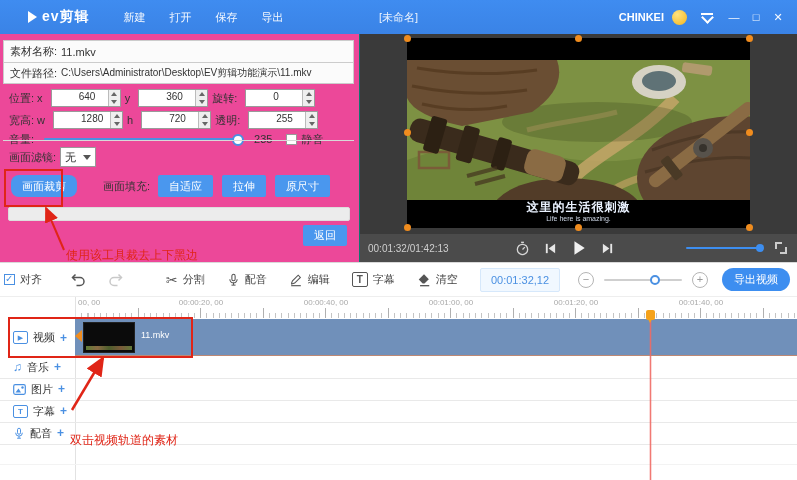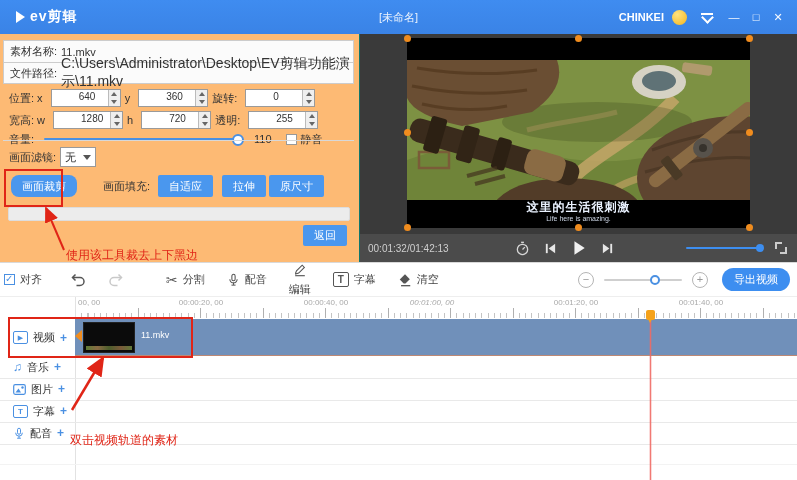--- a/index.html
+++ b/index.html
@@ -2,35 +2,35 @@
 <html><head>
 <meta charset="utf-8">
 <style>
   html,body{margin:0;padding:0;}
   body{width:797px;height:480px;overflow:hidden;position:relative;background:#f2f2f2;
        font-family:"Liberation Sans","DejaVu Sans",sans-serif;-webkit-font-smoothing:antialiased;}
   .abs{position:absolute;}
   
   #titlebar{left:0;top:0;width:797px;height:34px;background:linear-gradient(#3f8cf0,#3a83e6);
             display:flex;align-items:center;color:#fff;z-index:5;}
-  .logo{display:flex;align-items:center;margin-left:16px;}
+  .logo{display:flex;align-items:center;margin-left:28px;}
   .logo-tri{width:0;height:0;border-left:9px solid #fff;border-top:6px solid transparent;border-bottom:6px solid transparent;margin-right:5px;}
   .logo-text{font-size:14px;font-weight:bold;letter-spacing:1px;}
   .menu{display:flex;margin-left:22px;}
   .menu span{font-size:11px;margin:0 12px;opacity:.95;cursor:default;}
   .doc-title{position:absolute;left:0;right:0;text-align:center;font-size:11px;opacity:.9;pointer-events:none;}
   .tb-right{margin-left:auto;display:flex;align-items:center;margin-right:8px;z-index:2;}
   .username{font-size:11px;font-weight:bold;margin-right:8px;}
   .avatar{width:15px;height:15px;border-radius:50%;background:radial-gradient(circle at 35% 30%,#ffe480,#f3b41c);margin-right:14px;}
   .winbtn{width:22px;text-align:center;font-size:11px;opacity:.95;}
   .skin-ic{display:inline-block;width:12px;margin-right:10px;}
   .skin-ic b{display:block;height:2px;background:#fff;margin-bottom:2px;}
   .skin-ic i{display:block;width:7px;height:7px;border-right:2px solid #fff;border-bottom:2px solid #fff;transform:rotate(45deg);margin:-4px auto 0;}
   
-  #leftpanel{left:0;top:34px;width:359px;height:228px;background:#fdba74;border-right:2px solid #0f766e;font-size:11px;color:#333;}
+  #leftpanel{left:0;top:34px;width:359px;height:228px;background:#ec4899;border-right:2px solid #0f766e;font-size:11px;color:#333;}
   .lp-row{position:absolute;left:3px;width:351px;display:flex;align-items:center;box-sizing:border-box;padding-left:6px;}
   .lp-row.boxed{border:1px solid #ccc;border-bottom:none;background:#fbfbfb;height:22px;}
   .lbl{color:#333;margin-right:4px;white-space:nowrap;}
   .spin{display:inline-flex;align-items:stretch;border:1px solid #9a9a9a;background:#fff;height:16px;margin:0 4px;box-sizing:content-box;}
   .spin-val{min-width:26px;font-size:10px;padding:1px 3px 0;text-align:left;margin-left:24px;}
   .spin-btns{width:11px;border-left:1px solid #bbb;display:flex;flex-direction:column;background:#efefef;}
   .spin-btns i{flex:1;display:flex;align-items:center;justify-content:center;}
   .spin-btns i.up::after{content:"";border-left:3px solid transparent;border-right:3px solid transparent;border-bottom:4px solid #666;}
   .spin-btns i.dn::after{content:"";border-left:3px solid transparent;border-right:3px solid transparent;border-top:4px solid #666;}
   .hline{position:absolute;left:3px;width:351px;border-top:1px solid #d8d8d8;}
@@ -103,20 +103,26 @@
   .red-arrow{position:absolute;z-index:40;pointer-events:none;}
 </style>
 </head>
 <body>
 
 <div id="titlebar" class="abs">
   <div class="logo">
     <span class="logo-tri"></span>
     <span class="logo-text">ev剪辑</span>
   </div>
+  <div class="menu">
+    <span>新建</span>
+    <span>打开</span>
+    <span>保存</span>
+    <span>导出</span>
+  </div>
   <div class="doc-title">[未命名]</div>
   <div class="tb-right">
     <span class="username">CHINKEI</span>
     <span class="avatar"></span>
     <span class="skin-ic">
         <b></b>
         <i></i>
       </span>
     <span class="winbtn">—</span>
     <span class="winbtn">□</span>
@@ -124,21 +130,21 @@
   </div>
 </div>
 
 <div id="leftpanel" class="abs">
   <div class="lp-row boxed" style="top:6px;">
     <span class="lbl">素材名称:</span>
     <span>11.mkv</span>
   </div>
   <div class="lp-row boxed" style="top:28px;border-bottom:1px solid #ccc;">
     <span class="lbl">文件路径:</span>
-    <span style="font-size:14px;">C:\Users\Administrator\Desktop\EV剪辑功能演示\11.mkv</span>
+    <span style="font-size:10px;">C:\Users\Administrator\Desktop\EV剪辑功能演示\11.mkv</span>
   </div>
 
   <div class="lp-row" style="top:54px;height:20px;">
     <span class="lbl">位置: x</span>
     <span class="spin">
       <span class="spin-val">640</span>
       <span class="spin-btns">
           <i class="up"></i>
           <i class="dn"></i>
         </span>
@@ -186,41 +192,41 @@
           <i class="dn"></i>
         </span>
     </span>
   </div>
 
   <div class="lp-row" style="top:96px;height:18px;">
     <span class="lbl">音量:</span>
     <span class="vol-line">
         <span class="vol-knob"></span>
       </span>
-    <span style="margin-left:8px;">110</span>
+    <span style="margin-left:8px;">235</span>
     <span class="cb" style="margin-left:14px;"></span>
     <span class="lbl" style="margin-left:4px;">静音</span>
   </div>
 
   <div class="hline" style="top:106px;"></div>
 
   <div class="lp-row" style="top:112px;height:22px;">
     <span class="lbl">画面滤镜:</span>
     <span class="dropdown">
       <span>无</span>
       <span class="dd-chev"></span>
     </span>
   </div>
 
   <div class="lp-row" style="top:140px;height:24px;">
     <button class="btn-blue" style="margin-left:2px;border-radius:8px;">画面裁剪</button>
     <span class="lbl" style="margin-left:26px;">画面填充:</span>
     <button class="btn-blue" style="margin-left:4px;">自适应</button>
     <button class="btn-blue" style="margin-left:9px;">拉伸</button>
-    <button class="btn-blue" style="margin-left:3px;">原尺寸</button>
+    <button class="btn-blue" style="margin-left:9px;">原尺寸</button>
   </div>
 
   <div class="gray-bar"></div>
 
   <button class="btn-blue" style="position:absolute;left:303px;top:191px;width:44px;height:21px;">返回</button>
 </div>
 
 <div id="preview" class="abs">
   <div id="frame">
     <svg id="scene" viewBox="0 0 343 140" preserveAspectRatio="none">
@@ -329,54 +335,55 @@
     </span>
     <span class="tool" style="margin-left:22px;">
       <svg width="13" height="14" viewBox="0 0 16 16">
           <rect x="6" y="1" width="4" height="8" rx="2" fill="none" stroke="#555" stroke-width="1.3"></rect>
           <path d="M3.5 7 a4.5 4.5 0 0 0 9 0" fill="none" stroke="#555" stroke-width="1.3"></path>
           <line x1="8" y1="11.5" x2="8" y2="14" stroke="#555" stroke-width="1.3"></line>
           <line x1="5.5" y1="14.3" x2="10.5" y2="14.3" stroke="#555" stroke-width="1.3"></line>
         </svg>
       <span>配音</span>
     </span>
-    <span class="tool" style="margin-left:22px;flex-direction:column;">
+    <span class="tool" style="margin-left:22px;">
       <svg width="14" height="14" viewBox="0 0 16 16">
           <path d="M3 11.5 L4 9 L10.5 2.5 L13 5 L6.5 11.5 L3 12.5 Z" fill="none" stroke="#555" stroke-width="1.2"></path>
           <line x1="2.5" y1="14.5" x2="13.5" y2="14.5" stroke="#555" stroke-width="1.3"></line>
         </svg>
       <span>编辑</span>
     </span>
     <span class="tool" style="margin-left:22px;">
       <span style="width:14px;height:13px;border:1.3px solid #555;border-radius:2px;display:inline-flex;align-items:center;justify-content:center;font-size:10px;color:#555;font-weight:bold;">T</span>
       <span>字幕</span>
     </span>
     <span class="tool" style="margin-left:22px;">
       <svg width="14" height="14" viewBox="0 0 16 16">
           <path d="M6.5 12 L2 7.5 L8 1.5 L13.5 7 L8.5 12 Z" fill="#555"></path>
           <line x1="3.5" y1="14.5" x2="14" y2="14.5" stroke="#555" stroke-width="1.5"></line>
         </svg>
       <span>清空</span>
     </span>
 
     <span style="margin-left:auto;display:flex;align-items:center;margin-right:7px;gap:0;">
+      <span class="time-box">00:01:32,12</span>
       <span class="zoom-circle" style="margin-left:18px;">−</span>
       <span class="zoom-track" style="margin-left:10px;">
           <span class="zoom-knob"></span>
         </span>
       <span class="zoom-circle" style="margin-left:10px;">+</span>
       <button class="export-pill" style="margin-left:14px;">导出视频</button>
     </span>
   </div>
 
   <div id="ruler">
     <span class="rlabel first" style="left:3px;">00, 00</span>
     <span class="rlabel" style="left:126px;">00:00:20, 00</span>
     <span class="rlabel" style="left:251px;">00:00:40, 00</span>
-    <span class="rlabel" style="left:357px;font-style:italic;">00:01:00, 00</span>
+    <span class="rlabel" style="left:376px;">00:01:00, 00</span>
     <span class="rlabel" style="left:501px;">00:01:20, 00</span>
     <span class="rlabel" style="left:626px;">00:01:40, 00</span>
     <span class="ticks-minor"></span>
     <span class="ticks-major"></span>
   </div>
 
   <div class="vborder"></div>
 
   <div class="trackrow" style="top:56px;height:37px;border-bottom:none;">
     <div id="videorow-bar">

